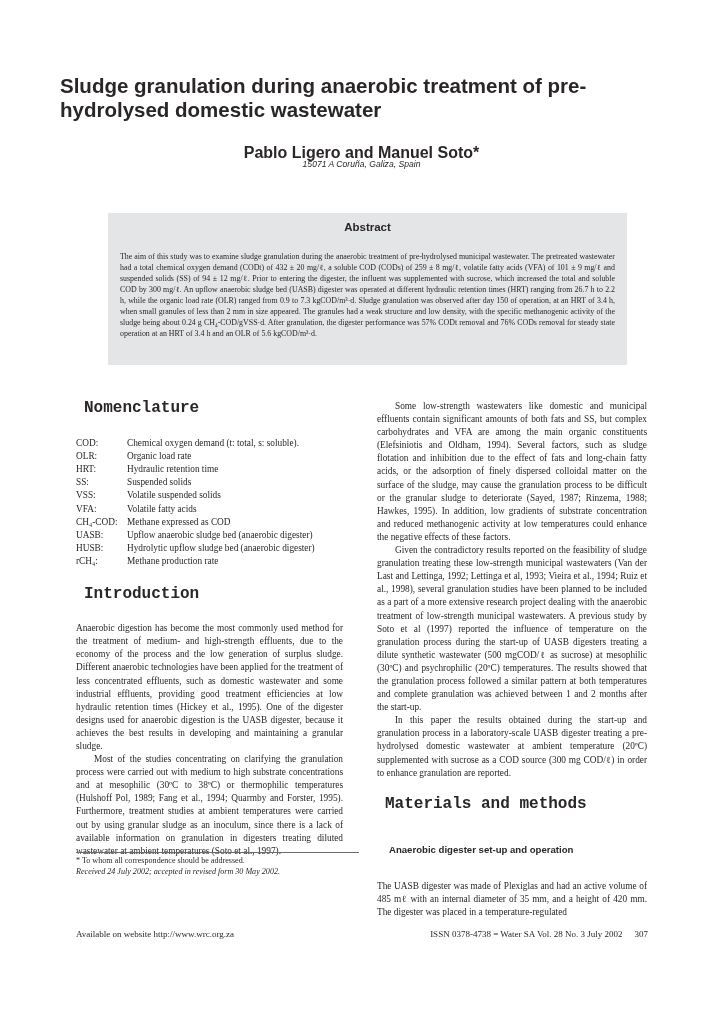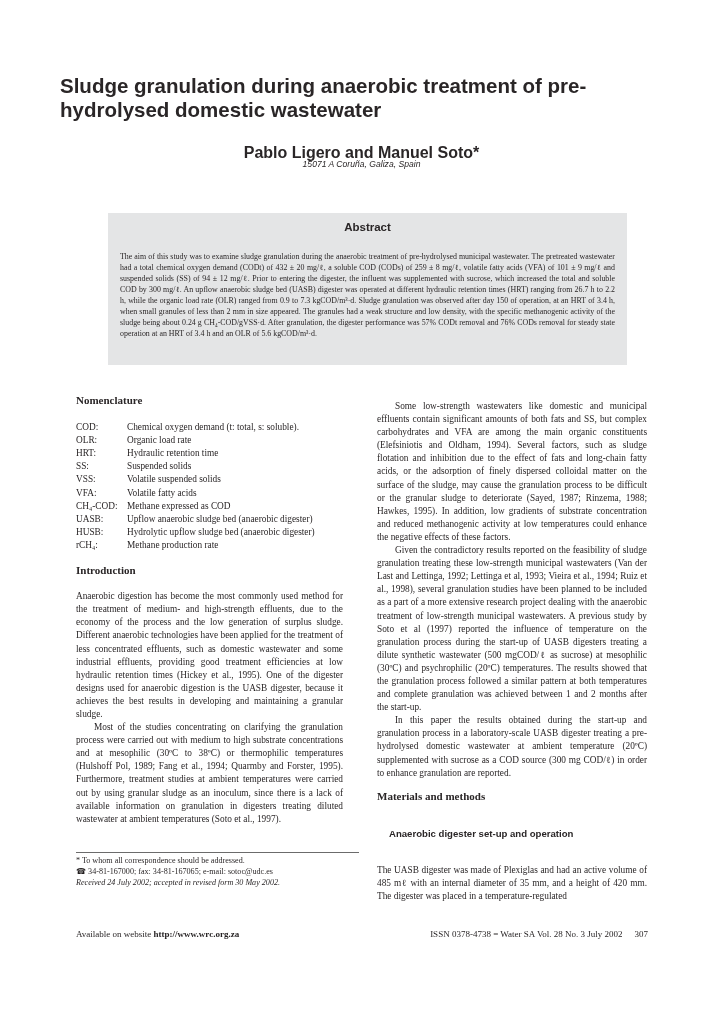--- a/index.html
+++ b/index.html
@@ -15,35 +15,35 @@
   #abstract-box { position: absolute; top: 213px; left: 108px; width: 519px; height: 152px; background: #e4e5e6; }
   #abstract-heading { position: absolute; top: 8px; left: 0; width: 100%; text-align: center;
     font-family: "Liberation Sans", sans-serif; font-weight: bold; font-size: 11.5px; color: #2a2627; }
   #abstract-text { position: absolute; top: 38px; left: 12px; width: 495px;
     font-family: "Liberation Serif", serif; font-size: 7.9px; line-height: 11px; text-align: justify; color: #2a2627; }
 
   .col { position: absolute; font-family: "Liberation Serif", serif; font-size: 9.3px; line-height: 13.1px; color: #231f20; text-align: justify; }
   #left-col { top: 394px; left: 76px; width: 267px; }
   #right-col { top: 400px; left: 377px; width: 270px; }
 
-  .h2 { font-family: Liberation Serif, serif; font-weight: bold; font-size: 11px; margin: 0; color: #2a2627; }
+  .h2 { font-family: Liberation Mono, monospace; font-weight: bold; font-size: 16px; margin: 8px; color: #2a2627; }
   .h3 { font-family: "Liberation Sans", sans-serif; font-weight: bold; font-size: 9.6px; margin: 12px; color: #2a2627; }
   p { margin: 0; }
   .indent { text-indent: 18px; }
 
   .nom-row { display: flex; white-space: nowrap; }
   .nom-abbr { width: 51px; flex: none; }
   .nom-def { flex: 1; }
 
   #footnote-rule { position: absolute; top: 852px; left: 76px; width: 283px; height: 1px; background: #6b6b6b; }
   #footnotes { position: absolute; top: 855px; left: 76px; width: 283px;
     font-family: "Liberation Serif", serif; font-size: 8.1px; line-height: 11px; color: #231f20; }
 
   #footer-left { position: absolute; top: 929px; left: 76px; font-family: "Liberation Serif", serif; font-size: 9px; color: #231f20; }
-  #footer-left b { font-weight: bold; }
+  #footer-left b { font-weight: normal; }
   #footer-right { position: absolute; top: 929px; left: 398px; width: 250px; text-align: right; font-family: "Liberation Serif", serif; font-size: 9px; color: #231f20; white-space: nowrap; }
   .page-num { margin-left: 12px; }
 </style>
 </head>
 <body>
 
 <h1 id="title">Sludge granulation during anaerobic treatment of pre-hydrolysed domestic wastewater</h1>
 <div id="authors">Pablo Ligero and Manuel Soto*</div>
 <div id="affil">
   <div>15071 A Coruña, Galiza, Spain</div>
@@ -114,21 +114,20 @@
   <h2 class="h2">Materials and methods</h2>
   <div style="height:12px"></div>
   <h3 class="h3">Anaerobic digester set-up and operation</h3>
   <div style="height:12px"></div>
   <p>The UASB digester was made of Plexiglas and had an active volume of 485 mℓ with an internal diameter of 35 mm, and a height of 420 mm. The digester was placed in a temperature-regulated</p>
 </div>
 
 <div id="footnote-rule"></div>
 <div id="footnotes">
   <div>*  To whom all correspondence should be addressed.</div>
-  <div>☎ 34-81-167000;  fax: 34-81-167065; e-mail:  sotoc@udc.es</div>
   <div style="font-style:italic">Received 24 July 2002; accepted in revised form 30 May 2002.</div>
 </div>
 
 <div id="footer-left">
   <span>Available on website </span><b>http://www.wrc.org.za</b>
 </div>
 <div id="footer-right">
   <span>ISSN 0378-4738 = Water SA Vol. 28 No. 3 July 2002</span><span class="page-num">307</span>
 </div>
 

